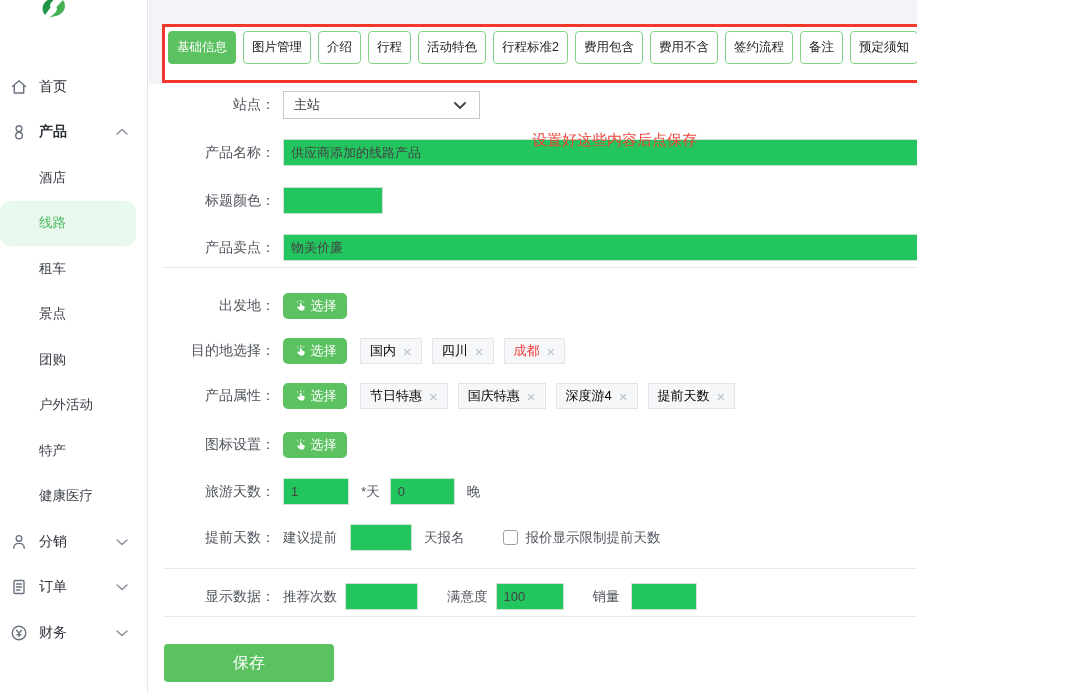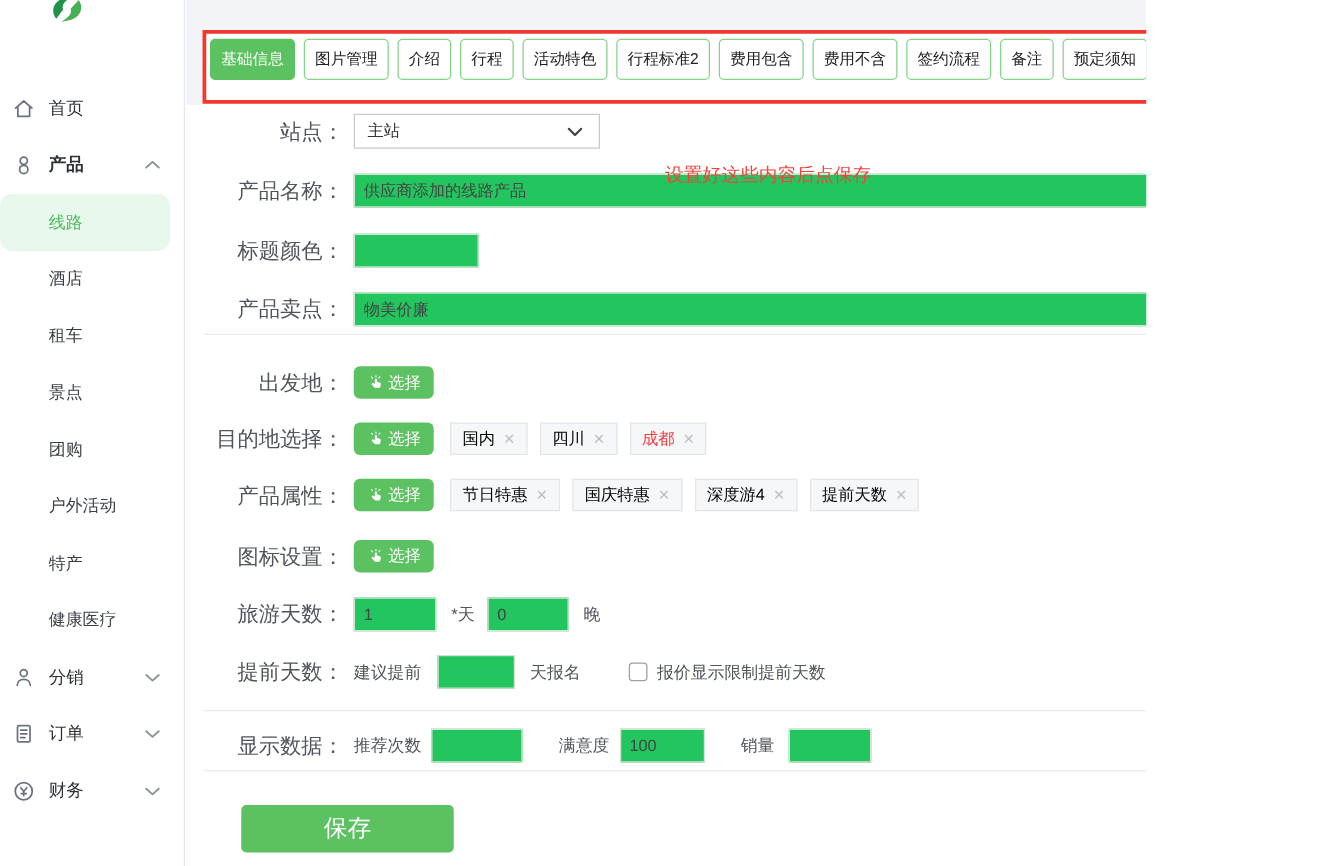--- a/index.html
+++ b/index.html
@@ -28,21 +28,21 @@
   .red-frame { position:absolute; left:13px; top:24px; width:881px; height:59px;
                border:3px solid #f0382e; background:#fff; z-index:1; }
   .tabs { position:absolute; left:19px; top:31px; display:flex; gap:7px; z-index:2; white-space:nowrap; }
   .tab { height:33px; line-height:31px; padding:0 8px; border:1px solid #85d289; border-radius:4px;
          background:#fff; font-size:12.5px; color:#222; cursor:pointer; }
   .tab.active { background:#5cc261; border-color:#5cc261; color:#fff; }
   
   .form { position:absolute; left:0; top:84px; width:916px; }
   .row { display:flex; align-items:center; }
   .label { width:126px; flex-shrink:0; text-align:right; margin-right:8px;
-           font-size:17px; color:#50555d; }
+           font-size:14px; color:#50555d; }
   .ftext { font-size:13.5px; color:#50555d; }
   .inp { height:27px; border:1px solid #d2e2d2; background:#22c55e; padding:0 7px;
          font-size:13px; color:#444; outline:none; font-family:inherit; }
   .w-name { width:706px; }
   .w-color { width:100px; }
   .w-66 { width:66px; } .w-65 { width:65px; } .w-62 { width:62px; }
   .w-73 { width:73px; } .w-68 { width:68px; } .w-66b { width:66px; }
   .sel { width:197px; height:28px; border:1px solid #c6cacd; background:#fff; display:flex;
          align-items:center; justify-content:space-between; padding:0 13px 0 10px;
          font-size:13px; color:#333; cursor:pointer; }
@@ -51,22 +51,22 @@
                 gap:4px; cursor:pointer; flex-shrink:0; font-family:inherit; }
   .tag { height:26px; display:inline-flex; align-items:center; gap:7px; background:#f5f7f9;
          border:1px solid #e2e6ea; padding:0 9px; font-size:13px; cursor:pointer; }
   .tag .t-x { color:#b9bfc7; font-size:15px; line-height:1; cursor:pointer; }
   .tag.green .t-text { color:#000000; }
   .tag.red .t-text { color:#f23d3d; }
   .tags { display:flex; gap:10px; margin-left:13px; }
   .hr { height:1px; background:#e9ebee; margin-left:14px; }
   .checkbox { appearance:none; -webkit-appearance:none; width:15px; height:15px;
               border:1px solid #9aa0a6; border-radius:3px; background:#fff; cursor:pointer; }
-  .save { width:170px; height:38px; margin-left:44px; background:#5cc261; border:none; border-radius:4px;
-          color:#fff; font-size:19px; cursor:pointer; font-family:inherit; }
+  .save { width:170px; height:38px; margin-left:15px; background:#5cc261; border:none; border-radius:4px;
+          color:#fff; font-size:16px; cursor:pointer; font-family:inherit; }
   .annotation { position:absolute; left:383px; top:131px; color:#f0443a; font-size:15px;
                 font-weight:500; z-index:3; }
   
   .r-site  { margin-top:7px; }
   .r-name  { margin-top:20px; }
   .r-color { margin-top:21px; }
   .r-sell  { margin-top:20px; }
   .hr-1    { margin-top:6px; }
   .r-dep   { margin-top:25px; }
   .r-dest  { margin-top:19px; }
@@ -108,25 +108,25 @@
             <circle cx="9" cy="12.5" r="3.3"></circle>
           </svg>
       </span>
       <span class="s-label">产品</span>
       <span class="chev">
         <svg class="chv" width="14" height="10" viewBox="0 0 14 10">
             <path d="M2 7 L7 2.5 L12 7"></path>
           </svg>
       </span>
     </div>
+    <div class="side-sub">
+      <span>酒店</span>
+    </div>
     <div class="side-sub active">
       <span>线路</span>
-    </div>
-    <div class="side-sub">
-      <span>酒店</span>
     </div>
     <div class="side-sub">
       <span>租车</span>
     </div>
     <div class="side-sub">
       <span>景点</span>
     </div>
     <div class="side-sub">
       <span>团购</span>
     </div>

